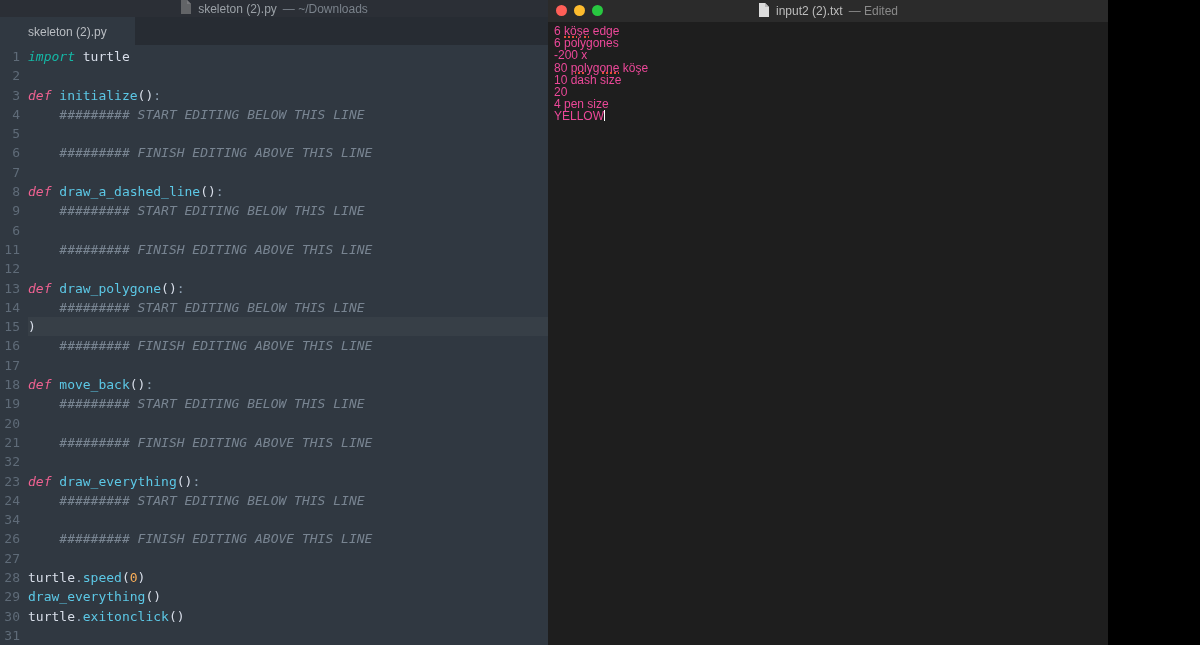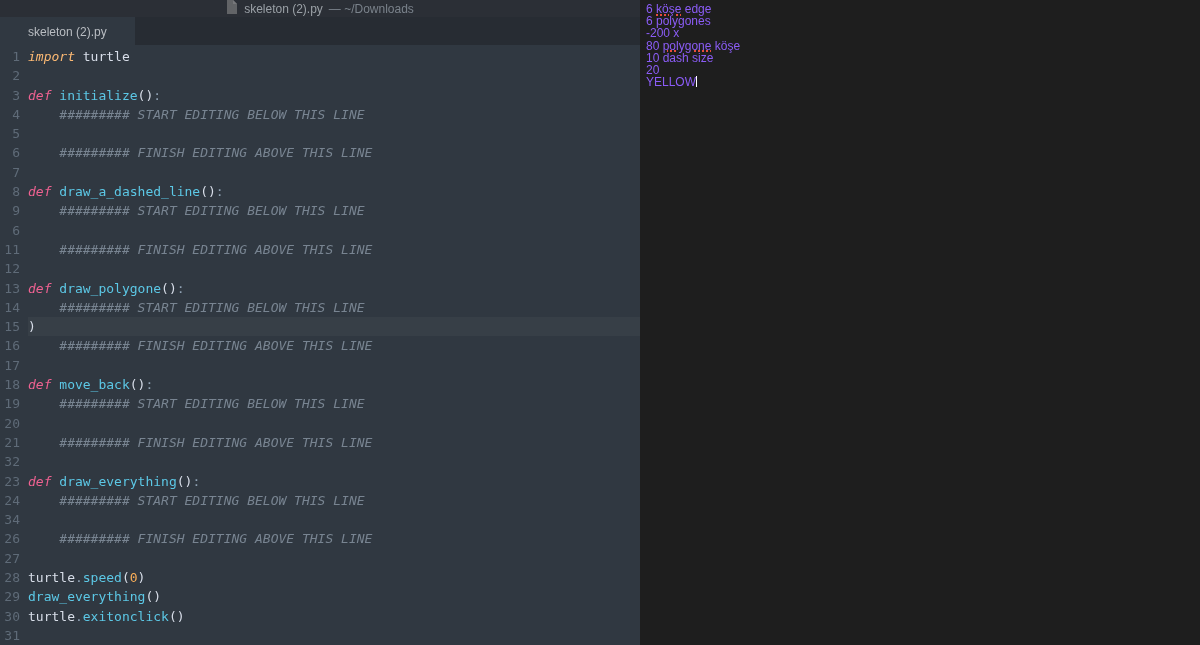--- a/index.html
+++ b/index.html
@@ -1,47 +1,47 @@
 <!DOCTYPE html>
 <html><head>
 <meta charset="utf-8">
 <style>
   * { margin:0; padding:0; box-sizing:border-box; }
   html,body { width:1200px; height:645px; overflow:hidden; font-family:"Menlo","Consolas",monospace; }
   body { display:flex; background:#000; }
 
   
-  .editor { width:640px; height:645px; background:#303841; display:flex; flex-direction:column; }
+  .editor { width:548px; height:645px; background:#303841; display:flex; flex-direction:column; }
   .editor-titlebar { height:22px; background:#2b2f36; display:flex; align-items:center; justify-content:center; gap:6px; color:#9aa0a6; font-size:12px; font-family:-apple-system,BlinkMacSystemFont,sans-serif; }
   .editor-titlebar .doc-icon { opacity:.6; }
   .tabstrip { height:28px; background:#272c33; display:flex; }
   .tab { padding:0 28px; height:28px; display:flex; align-items:center; color:#b9bdc2; font-size:12px; font-family:-apple-system,BlinkMacSystemFont,sans-serif; background:#303841; border-top:1px solid #303841; }
   .code-area { flex:1; display:flex; font-size:13px; line-height:19.3px; }
   .gutter { width:28px; text-align:right; padding-right:8px; color:#5f6b78; user-select:none; padding-top:2px;}
   .code { flex:1; padding-top:2px; white-space:pre; color:#d8dee9; position:relative;}
   .code .line { height:19.3px; }
   .line.current { background:rgba(255,255,255,0.035); }
-  .kw-import   { color:#fdba74; font-style:italic;margin-top:24px; }
+  .kw-import   { color:#14b8a6; font-style:italic;margin-top:24px; }
   .kw-def      { color:#f06292; font-style:italic; }
   .mod         { color:#d8dee9; }
   .fn          { color:#5cc8e6; }
   .paren       { color:#d8dee9; }
   .punct       { color:#8fa1b3; }
   .num         { color:#f9ae58; }
   .comment     { color:#788491; font-style:italic; }
 
   
   .textedit { width:560px; height:645px; background:#1e1e1e; display:flex; flex-direction:column; color:#ddd; }
   .te-titlebar { height:22px; background:#2b2b2b; display:flex; align-items:center; position:relative; font-family:-apple-system,BlinkMacSystemFont,sans-serif; }
   .traffic { display:flex; gap:7px; position:absolute; left:8px; top:5px;}
   .dot { width:11px; height:11px; border-radius:50%; }
   .dot.red{background:#ff5f57;} .dot.yellow{background:#febc2e;} .dot.green{background:#28c840;}
   .te-title { margin:0 auto; font-size:12px; color:#bdbdbd; display:flex; align-items:center; gap:6px;}
   .te-title .edited { color:#8a8a8a; }
-  .te-body { flex:1; padding:3px 6px; font-family:"Helvetica Neue",Helvetica,Arial,sans-serif; font-size:12px; line-height:12.2px; color:#8b5cf6; white-space:pre; }
+  .te-body { flex:1; padding:3px 6px; font-family:"Helvetica Neue",Helvetica,Arial,sans-serif; font-size:12px; line-height:12.2px; color:#ec4899; white-space:pre; }
   .te-body .sq { text-decoration: underline dotted #e74c3c; text-decoration-thickness:1.5px; text-underline-offset:1px;}
   .cursor { display:inline-block; width:1px; height:11px; background:#fff; vertical-align:-1px;}
 
   .doc-svg { width:12px; height:14px; }
 </style>
 </head>
 <body>
 
 <div class="editor">
   <div class="editor-titlebar">
@@ -89,14 +89,31 @@
         <div>28</div>
         <div>29</div>
         <div>30</div>
         <div>31</div>
       </div>
     <div class="code" id="code"><div class="line"><span class="kw-import">import</span> <span class="mod">turtle</span></div><div class="line">&nbsp;</div><div class="line"><span class="kw-def">def</span> <span class="fn">initialize</span><span class="paren">()</span><span class="punct">:</span></div><div class="line"><span class="comment">    ######### START EDITING BELOW THIS LINE</span></div><div class="line">&nbsp;</div><div class="line"><span class="comment">    ######### FINISH EDITING ABOVE THIS LINE</span></div><div class="line">&nbsp;</div><div class="line"><span class="kw-def">def</span> <span class="fn">draw_a_dashed_line</span><span class="paren">()</span><span class="punct">:</span></div><div class="line"><span class="comment">    ######### START EDITING BELOW THIS LINE</span></div><div class="line">&nbsp;</div><div class="line"><span class="comment">    ######### FINISH EDITING ABOVE THIS LINE</span></div><div class="line">&nbsp;</div><div class="line"><span class="kw-def">def</span> <span class="fn">draw_polygone</span><span class="paren">()</span><span class="punct">:</span></div><div class="line"><span class="comment">    ######### START EDITING BELOW THIS LINE</span></div><div class="line current"><span class="paren">)</span></div><div class="line"><span class="comment">    ######### FINISH EDITING ABOVE THIS LINE</span></div><div class="line">&nbsp;</div><div class="line"><span class="kw-def">def</span> <span class="fn">move_back</span><span class="paren">()</span><span class="punct">:</span></div><div class="line"><span class="comment">    ######### START EDITING BELOW THIS LINE</span></div><div class="line">&nbsp;</div><div class="line"><span class="comment">    ######### FINISH EDITING ABOVE THIS LINE</span></div><div class="line">&nbsp;</div><div class="line"><span class="kw-def">def</span> <span class="fn">draw_everything</span><span class="paren">()</span><span class="punct">:</span></div><div class="line"><span class="comment">    ######### START EDITING BELOW THIS LINE</span></div><div class="line">&nbsp;</div><div class="line"><span class="comment">    ######### FINISH EDITING ABOVE THIS LINE</span></div><div class="line">&nbsp;</div><div class="line"><span class="mod">turtle</span><span class="punct">.</span><span class="fn">speed</span><span class="paren">(</span><span class="num">0</span><span class="paren">)</span></div><div class="line"><span class="fn">draw_everything</span><span class="paren">()</span></div><div class="line"><span class="mod">turtle</span><span class="punct">.</span><span class="fn">exitonclick</span><span class="paren">()</span></div><div class="line">&nbsp;</div></div>
   </div>
 </div>
 
 <div class="textedit">
-  <div class="te-body" id="te-body"><div>6 <span class="sq">köşe</span> edge</div><div>6 polygones</div><div>-200 x</div><div>80 <span class="sq">polygone</span> köşe</div><div>10 dash size</div><div>20</div><div>YELLOW<span class="cursor"></span></div></div>
+  <div class="te-titlebar">
+    <div class="traffic">
+      <div class="dot red"></div>
+      <div class="dot yellow"></div>
+      <div class="dot green"></div>
+    </div>
+    <div class="te-title">
+      <span>
+        <svg class="doc-svg" viewBox="0 0 12 14">
+            <path d="M1 0h6l4 4v10H1z" fill="#ddd"></path>
+            <path d="M7 0v4h4" fill="#bbb"></path>
+          </svg>
+      </span>
+      <span>input2 (2).txt</span>
+      <span class="edited">— Edited</span>
+    </div>
+  </div>
+  <div class="te-body" id="te-body"><div>6 <span class="sq">köşe</span> edge</div><div>6 polygones</div><div>-200 x</div><div>80 <span class="sq">polygone</span> köşe</div><div>10 dash size</div><div>20</div><div>4 pen size</div><div>YELLOW<span class="cursor"></span></div></div>
 </div>
 
 </body></html>

